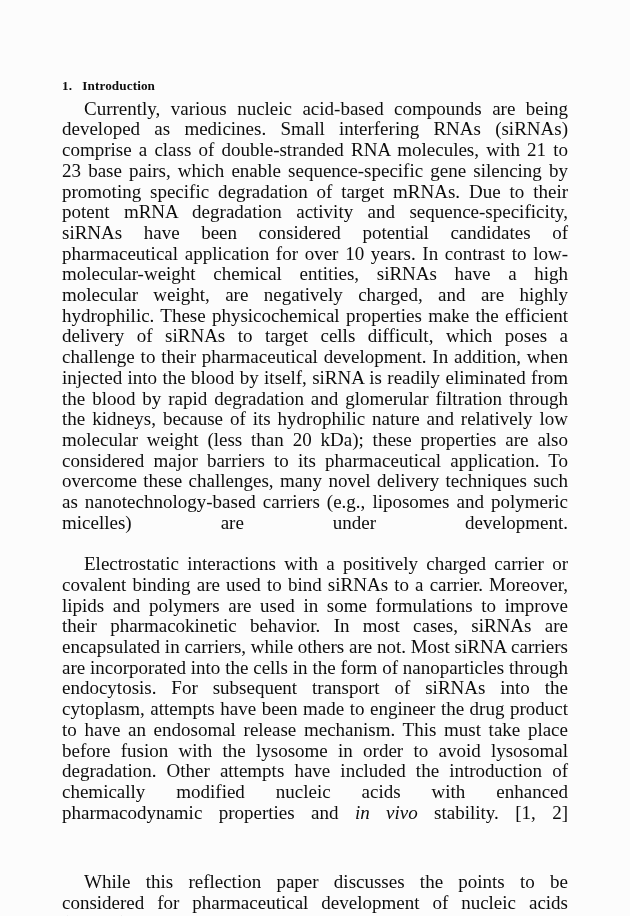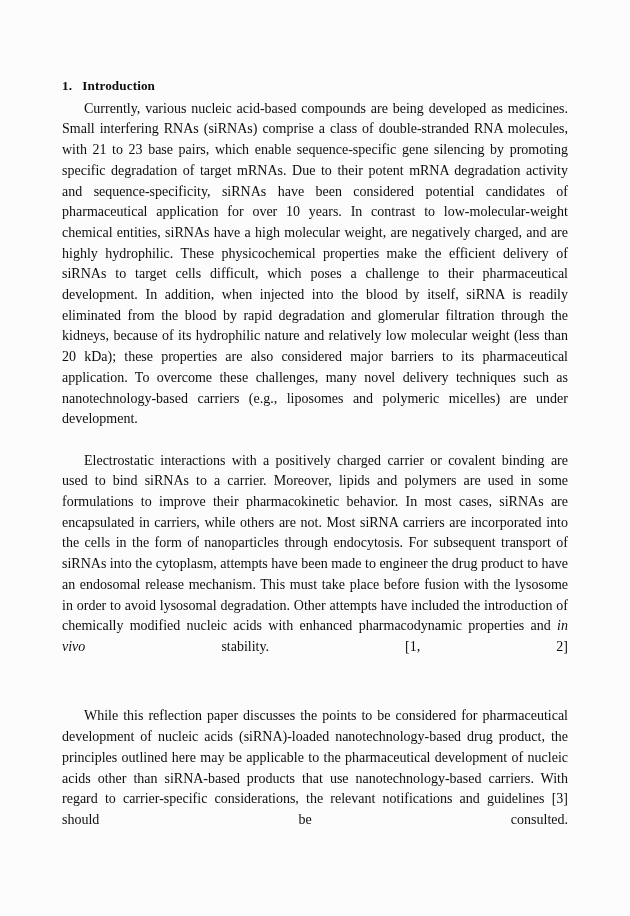--- a/index.html
+++ b/index.html
@@ -45,21 +45,21 @@
 
   .section-block {
     margin: 0;
   }
 
   .section-gap {
     height: 28px;
   }
 
   p.body-par {
-    font-size: 14px;
+    font-size: 19px;
     line-height: 20.7px;
     margin: 0;
     padding: 0;
     text-align: justify;
     text-justify: inter-word;
     text-indent: 22px;
     hyphens: none;
     word-spacing: 0px;
   }
 

